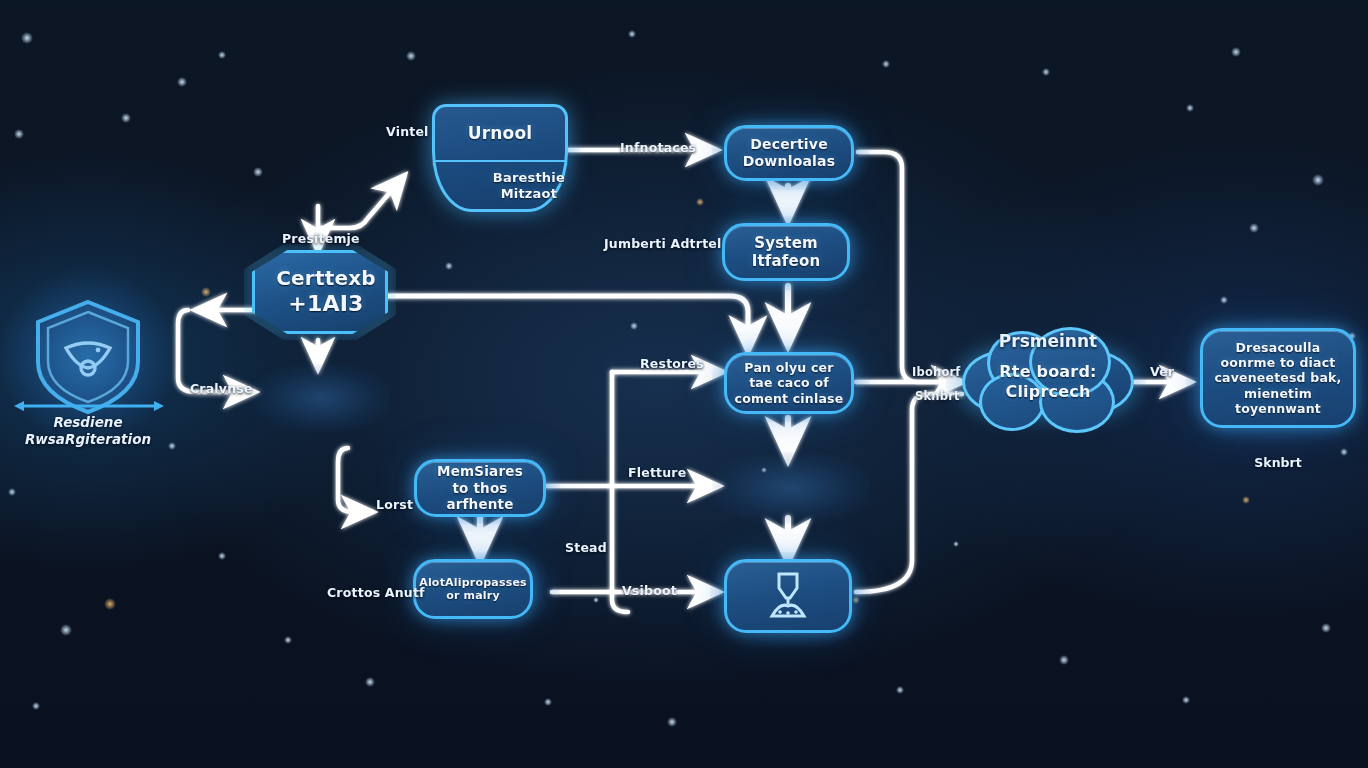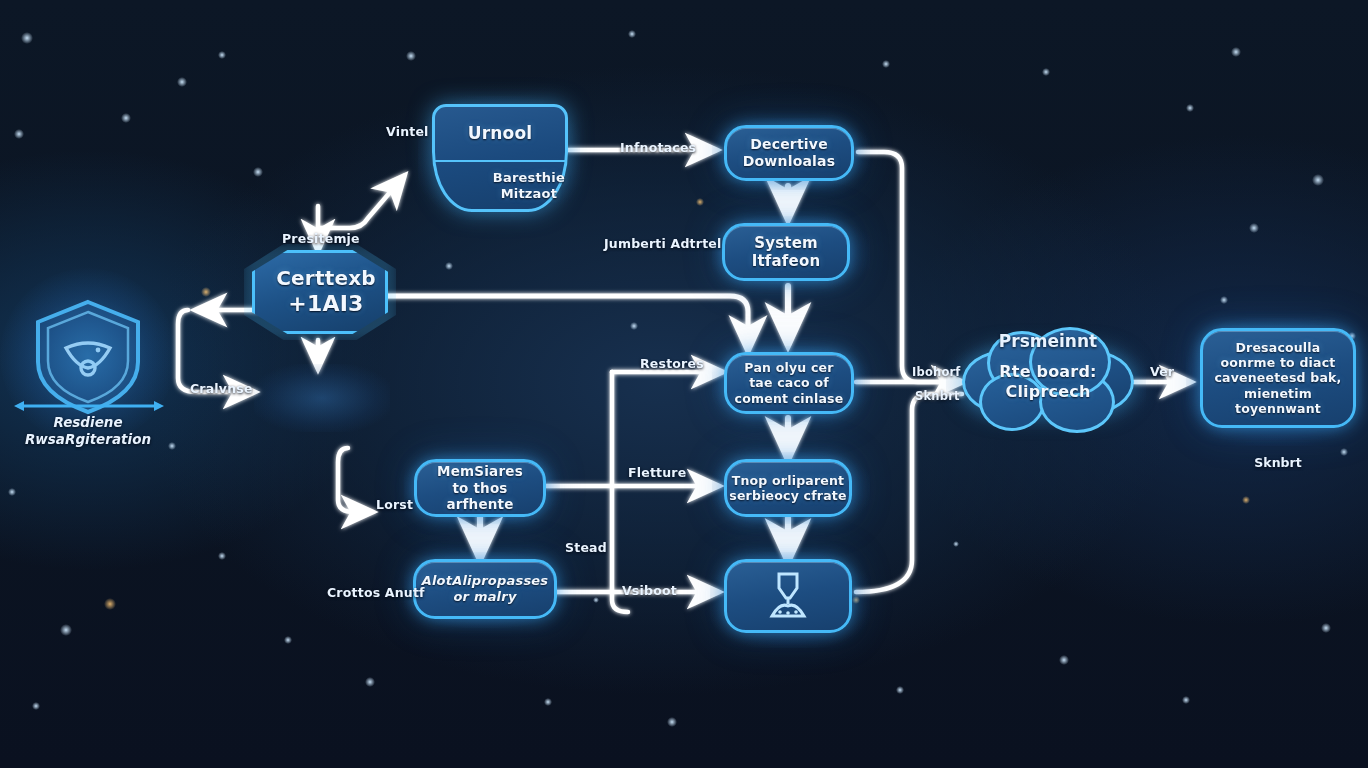--- a/index.html
+++ b/index.html
@@ -227,21 +227,21 @@
 
   <div class="halo" style="left:404px;top:452px;width:156px;height:72px;"></div>
   <div class="node rect" style="left:414px;top:459px;width:132px;height:58px;font-size:13.5px;">
     <div>
       <div>MemSiares</div>
       <div>to thos arfhente</div>
     </div>
   </div>
 
   <div class="halo" style="left:404px;top:552px;width:156px;height:76px;"></div>
-  <div class="node rect" style="left:413px;top:559px;width:144px;height:60px;font-size:13px;font-style:italic;">
+  <div class="node rect" style="left:413px;top:559px;width:120px;height:60px;font-size:11px;">
     <div>
       <div>AlotAlipropasses</div>
       <div>or malry</div>
     </div>
   </div>
 
   <div class="halo" style="left:712px;top:118px;width:158px;height:72px;"></div>
   <div class="node rect" style="left:724px;top:125px;width:130px;height:56px;font-size:14px;">
     <div>
       <div>Decertive</div>
@@ -260,26 +260,20 @@
   <div class="halo" style="left:712px;top:346px;width:158px;height:76px;"></div>
   <div class="node rect" style="left:724px;top:352px;width:130px;height:62px;font-size:12.5px;">
     <div>
       <div>Pan olyu cer</div>
       <div>tae caco of</div>
       <div>coment cinlase</div>
     </div>
   </div>
 
   <div class="halo" style="left:712px;top:452px;width:158px;height:72px;"></div>
-  <div class="node rect" style="left:724px;top:459px;width:128px;height:58px;font-size:12.5px;">
-    <div>
-      <div>Tnop orliparent</div>
-      <div>serbieocy cfrate</div>
-    </div>
-  </div>
 
   <div class="halo" style="left:710px;top:552px;width:160px;height:96px;"></div>
   <div class="node rect" style="left:724px;top:559px;width:128px;height:74px;">
     <svg width="56" height="56" viewBox="0 0 56 56">
       <path d="M19,6 L37,6 L37,20 L30,30 L26,30 L19,20 Z" fill="none" stroke="#bfe6ff" stroke-width="3"></path>
       <path d="M28,30 L28,36" stroke="#bfe6ff" stroke-width="3"></path>
       <path d="M12,48 Q20,34 28,38 Q36,34 44,48 Z" fill="none" stroke="#bfe6ff" stroke-width="3"></path>
       <circle cx="20" cy="44" r="1.8" fill="#bfe6ff"></circle>
         <circle cx="28" cy="45" r="1.8" fill="#bfe6ff"></circle>
       <circle cx="36" cy="44" r="1.8" fill="#bfe6ff"></circle>

